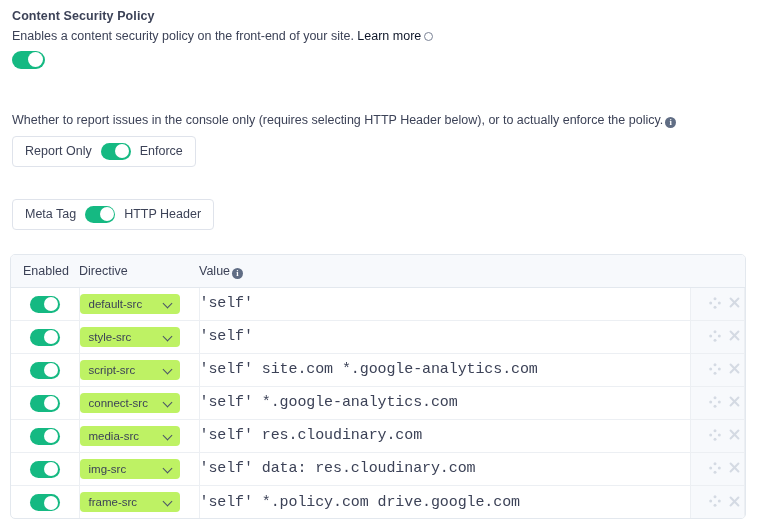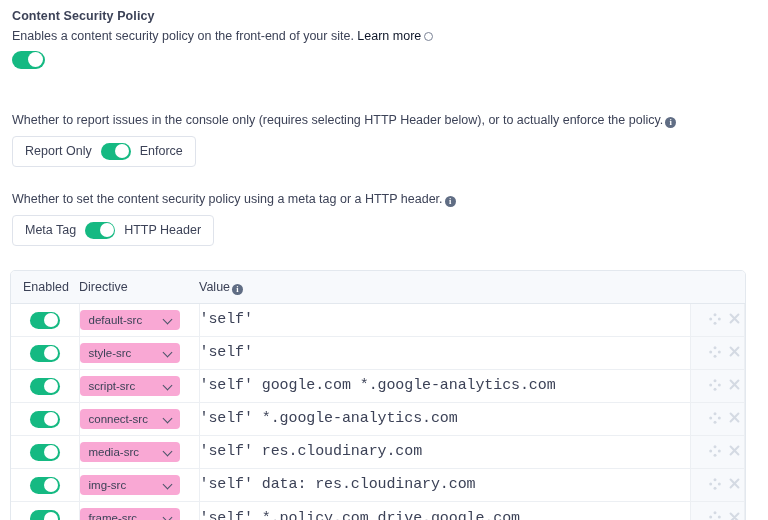--- a/index.html
+++ b/index.html
@@ -179,21 +179,21 @@
     background: #f7f9fc;
     border-right: none;
     text-align: center;
     padding-right: 6px;
   }
 
   .select {
     display: inline-flex;
     align-items: center;
     justify-content: space-between;
-    background: #f9a8d4;
+    background: #bef264;
     border-radius: 4px;
     padding: 4px 7px 4px 9px;
     width: 100px;
     font-size: 11.5px;
     color: #3c4257;
     cursor: pointer;
     user-select: none;
   }
   .chev {
     width: 9px;
@@ -247,21 +247,20 @@
     <div class="switch-pill">
       <span>Report Only</span>
       <span class="toggle sm">
           <span class="knob"></span>
         </span>
       <span>Enforce</span>
     </div>
   </div>
 
   <div class="block-gap-2">
-    <div class="prompt"><span>Whether to set the content security policy using a meta tag or a HTTP header.</span><span class="info-icon">i</span></div>
     <div class="switch-pill">
       <span>Meta Tag</span>
       <span class="toggle sm">
           <span class="knob"></span>
         </span>
       <span>HTTP Header</span>
     </div>
   </div>
 
   <div class="table-wrap">
@@ -312,21 +311,21 @@
                     <path d="M1.6 1.6 L9.4 9.4 M9.4 1.6 L1.6 9.4" stroke="#b9c2d0" stroke-width="2.1" stroke-linecap="round"></path>
                   </svg></span>
               </span></td>
           </tr>
           <tr>
             <td class="c-enabled"><span class="toggle sm"><span class="knob"></span></span></td>
             <td class="c-directive"><span class="select">
                 <span>script-src</span>
                 <span class="chev"></span>
               </span></td>
-            <td class="c-value"><span>'self' google.com *.google-analytics.com</span></td>
+            <td class="c-value"><span>'self' site.com *.google-analytics.com</span></td>
             <td class="c-actions"><span class="act-icons">
                 <span class="icon-move"><svg width="12" height="12" viewBox="0 0 12 12" aria-hidden="true">
                     <circle cx="6" cy="1.7" r="1.5" fill="#b9c2d0"></circle>
                     <circle cx="6" cy="10.3" r="1.5" fill="#b9c2d0"></circle>
                     <circle cx="1.7" cy="6" r="1.5" fill="#b9c2d0"></circle>
                     <circle cx="10.3" cy="6" r="1.5" fill="#b9c2d0"></circle>
                   </svg></span>
                 <span class="icon-remove"><svg width="11" height="11" viewBox="0 0 11 11" aria-hidden="true">
                     <path d="M1.6 1.6 L9.4 9.4 M9.4 1.6 L1.6 9.4" stroke="#b9c2d0" stroke-width="2.1" stroke-linecap="round"></path>
                   </svg></span>

